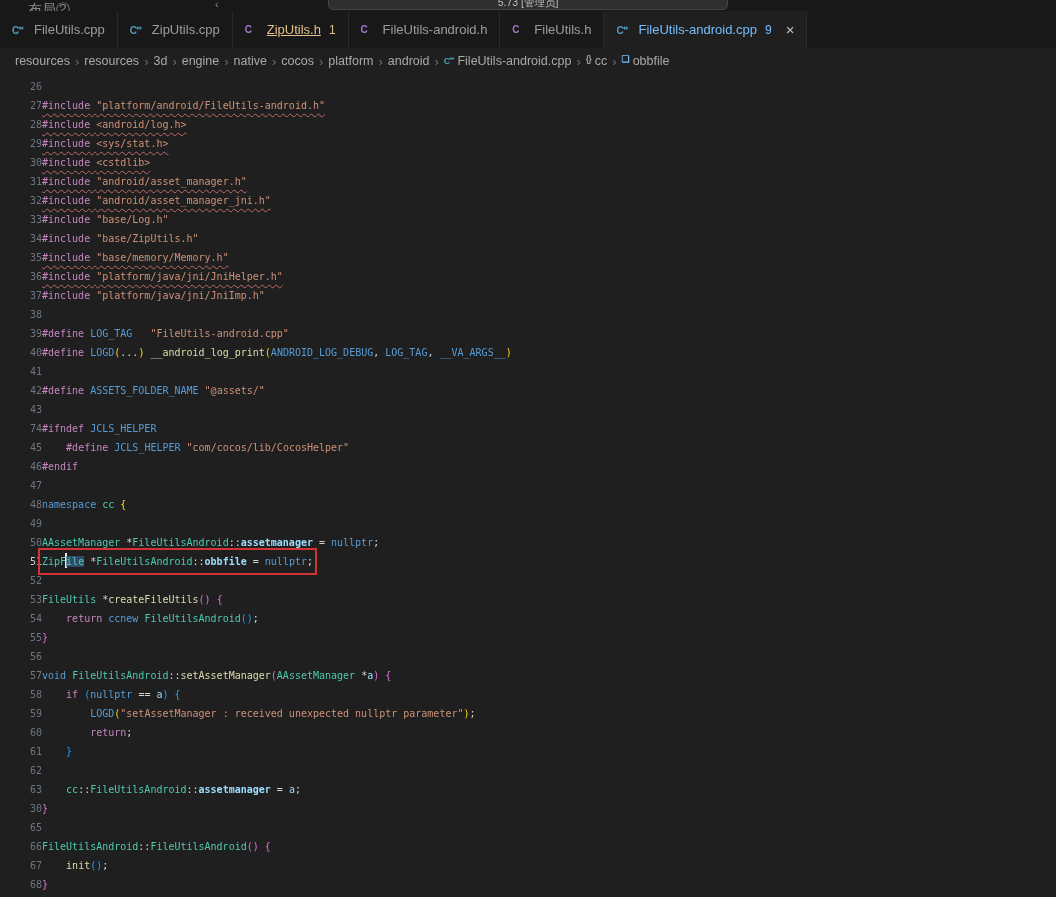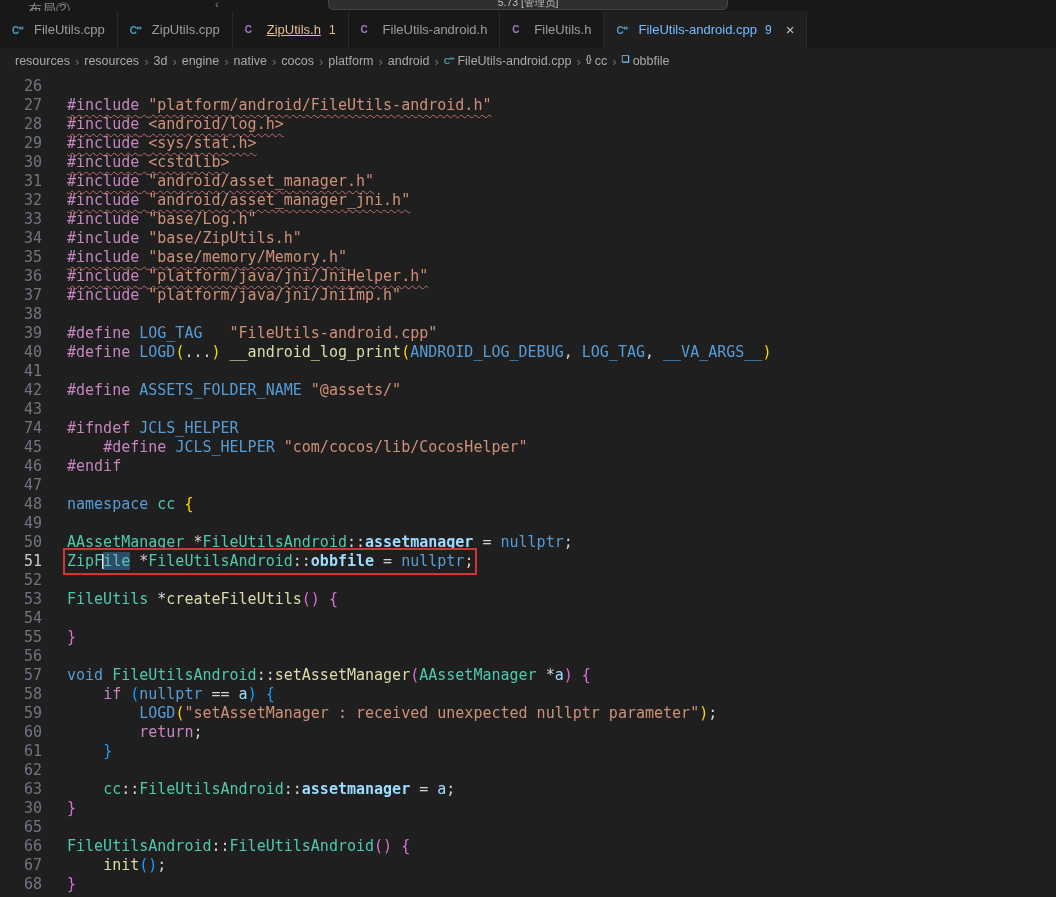--- a/index.html
+++ b/index.html
@@ -22,25 +22,25 @@
   .tbadge{font-size:12px;margin-left:2px}
   .tclose{color:#c5c5c5;font-size:15px;margin-left:8px}
 
   .breadcrumb{height:26px;background:var(--bg);display:flex;align-items:center;padding-left:15px;
     font-size:12.5px;color:var(--breadcrumb_text,#a9a9a9)}
   .bsep{color:#6d6d6d;margin:0 5px;font-size:13px}
   .bitem{display:flex;align-items:flex-start;gap:4px}
   .bic{font-weight:bold;font-size:9px;letter-spacing:-1px}
 
   .editor{padding-top:3px;background:var(--bg);height:823px;overflow:hidden}
-  .line{display:flex;height:19px;line-height:19px;font-family:"DejaVu Sans Mono",monospace;font-size:15px;
+  .line{display:flex;height:19px;line-height:19px;font-family:"DejaVu Sans Mono",monospace;font-size:10px;
     white-space:pre;color:var(--deftext,#d4d4d4)}
   .ln{flex:0 0 42px;text-align:right;color:var(--lineno,#6e7681)}
   .ln.cur{color:var(--lineno_active,#cccccc)}
-  .lc{margin-left:25px;flex:0 0 auto}
+  .lc{flex:0 0 auto}
   .wavy{text-decoration:underline;text-decoration-style:wavy;text-decoration-color:var(--wavy,#bd6b6b);
     text-decoration-thickness:1px;text-underline-offset:4px}
   .red-box{outline:2px solid var(--redbox,#d13434);outline-offset:2px}
   .cursor{display:inline-block;width:2px;height:15px;margin:0 -1px;background:var(--cursorc,#e8e8e8);vertical-align:-3px}
 
   .def{color:var(--deftext,#d4d4d4)}
   .dir{color:var(--dir,#c586c0)}
   .str{color:var(--str,#ce9178)}
   .typ{color:var(--typ,#4ec9b0)}
   .fn{color:var(--fn,#dcdcaa)}
@@ -163,21 +163,21 @@
       <div class="line"><span class="ln">74</span><span class="lc"><span class="dir">#ifndef</span><span class="def"> </span><span class="kw">JCLS_HELPER</span></span></div>
       <div class="line"><span class="ln">45</span><span class="lc"><span class="def">    </span><span class="dir">#define</span><span class="def"> </span><span class="kw">JCLS_HELPER</span><span class="def"> </span><span class="str">"com/cocos/lib/CocosHelper"</span></span></div>
       <div class="line"><span class="ln">46</span><span class="lc"><span class="dir">#endif</span></span></div>
       <div class="line"><span class="ln">47</span><span class="lc"></span></div>
       <div class="line"><span class="ln">48</span><span class="lc"><span class="kw">namespace</span><span class="def"> </span><span class="typ">cc</span><span class="def"> </span><span class="b1">{</span></span></div>
       <div class="line"><span class="ln">49</span><span class="lc"></span></div>
       <div class="line"><span class="ln">50</span><span class="lc"><span class="typ">AAssetManager</span><span class="def"> *</span><span class="typ">FileUtilsAndroid</span><span class="def">::</span><span class="var">assetmanager</span><span class="def"> = </span><span class="kw">nullptr</span><span class="def">;</span></span></div>
       <div class="line"><span class="ln cur">51</span><span class="lc red-box"><span class="typ">ZipF</span><span class="cursor"></span><span class="typ sel">ile</span><span class="def"> *</span><span class="typ">FileUtilsAndroid</span><span class="def">::</span><span class="var">obbfile</span><span class="def"> = </span><span class="kw">nullptr</span><span class="def">;</span></span></div>
       <div class="line"><span class="ln">52</span><span class="lc"></span></div>
       <div class="line"><span class="ln">53</span><span class="lc"><span class="typ">FileUtils</span><span class="def"> *</span><span class="fn">createFileUtils</span><span class="b2">()</span><span class="def"> </span><span class="b2">{</span></span></div>
-      <div class="line"><span class="ln">54</span></div>
+      <div class="line"><span class="ln">54</span><span class="lc"><span class="def">    </span><span class="dir">return</span><span class="def"> </span><span class="kw">ccnew</span><span class="def"> </span><span class="typ">FileUtilsAndroid</span><span class="b3">()</span><span class="def">;</span></span></div>
       <div class="line"><span class="ln">55</span><span class="lc"><span class="b2">}</span></span></div>
       <div class="line"><span class="ln">56</span><span class="lc"></span></div>
       <div class="line"><span class="ln">57</span><span class="lc"><span class="kw">void</span><span class="def"> </span><span class="typ">FileUtilsAndroid</span><span class="def">::</span><span class="fn">setAssetManager</span><span class="b2">(</span><span class="typ">AAssetManager</span><span class="def"> *</span><span class="prm">a</span><span class="b2">)</span><span class="def"> </span><span class="b2">{</span></span></div>
       <div class="line"><span class="ln">58</span><span class="lc"><span class="def">    </span><span class="dir">if</span><span class="def"> </span><span class="b3">(</span><span class="kw">nullptr</span><span class="def"> == </span><span class="prm">a</span><span class="b3">)</span><span class="def"> </span><span class="b3">{</span></span></div>
       <div class="line"><span class="ln">59</span><span class="lc"><span class="def">        </span><span class="kw">LOGD</span><span class="b1">(</span><span class="str">"setAssetManager : received unexpected nullptr parameter"</span><span class="b1">)</span><span class="def">;</span></span></div>
       <div class="line"><span class="ln">60</span><span class="lc"><span class="def">        </span><span class="dir">return</span><span class="def">;</span></span></div>
       <div class="line"><span class="ln">61</span><span class="lc"><span class="def">    </span><span class="b3">}</span></span></div>
       <div class="line"><span class="ln">62</span><span class="lc"></span></div>
       <div class="line"><span class="ln">63</span><span class="lc"><span class="def">    </span><span class="typ">cc</span><span class="def">::</span><span class="typ">FileUtilsAndroid</span><span class="def">::</span><span class="var">assetmanager</span><span class="def"> = </span><span class="prm">a</span><span class="def">;</span></span></div>
       <div class="line"><span class="ln">30</span><span class="lc"><span class="b2">}</span></span></div>

